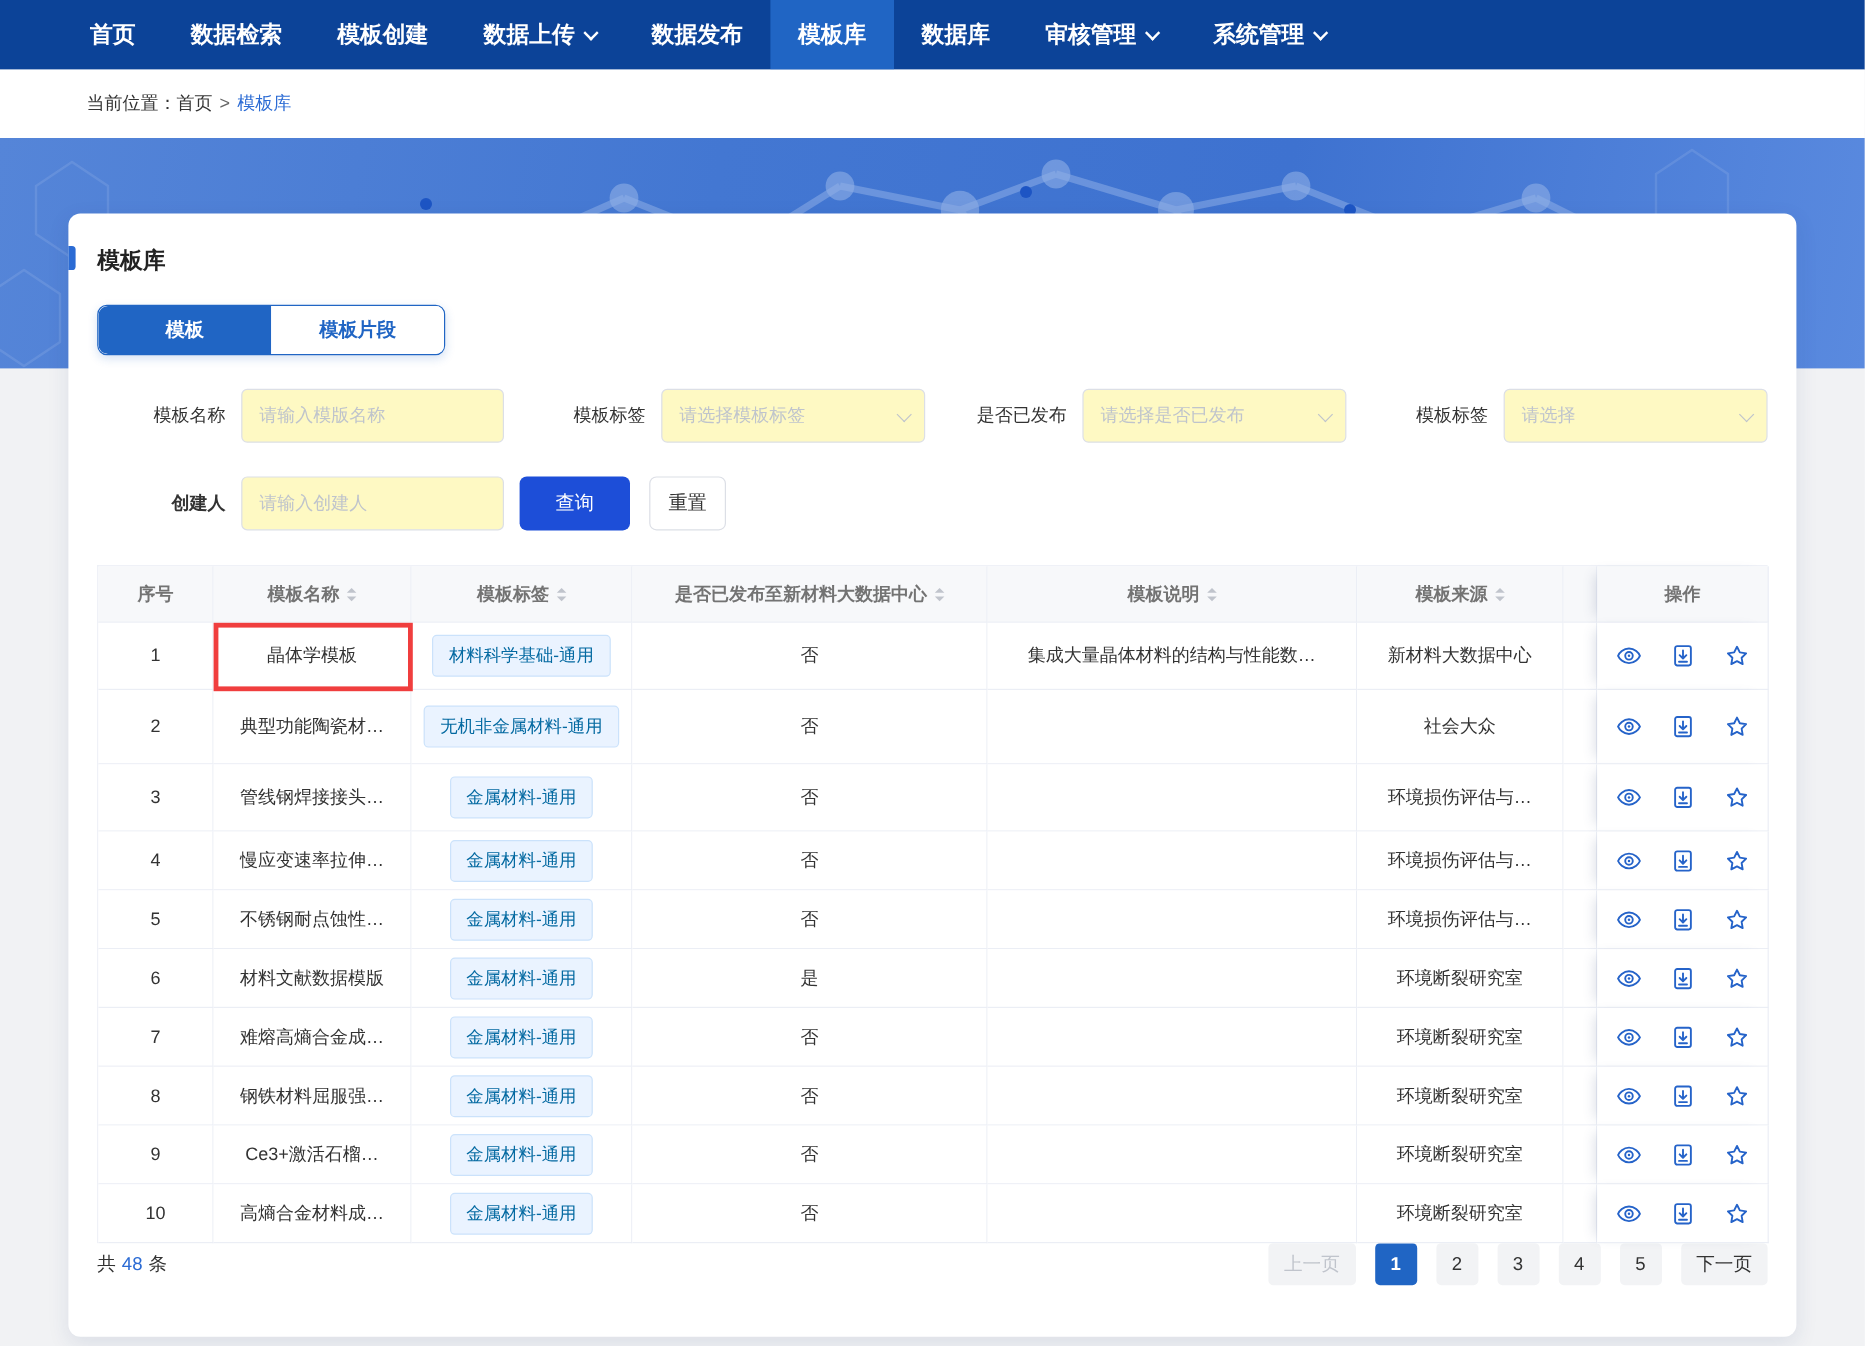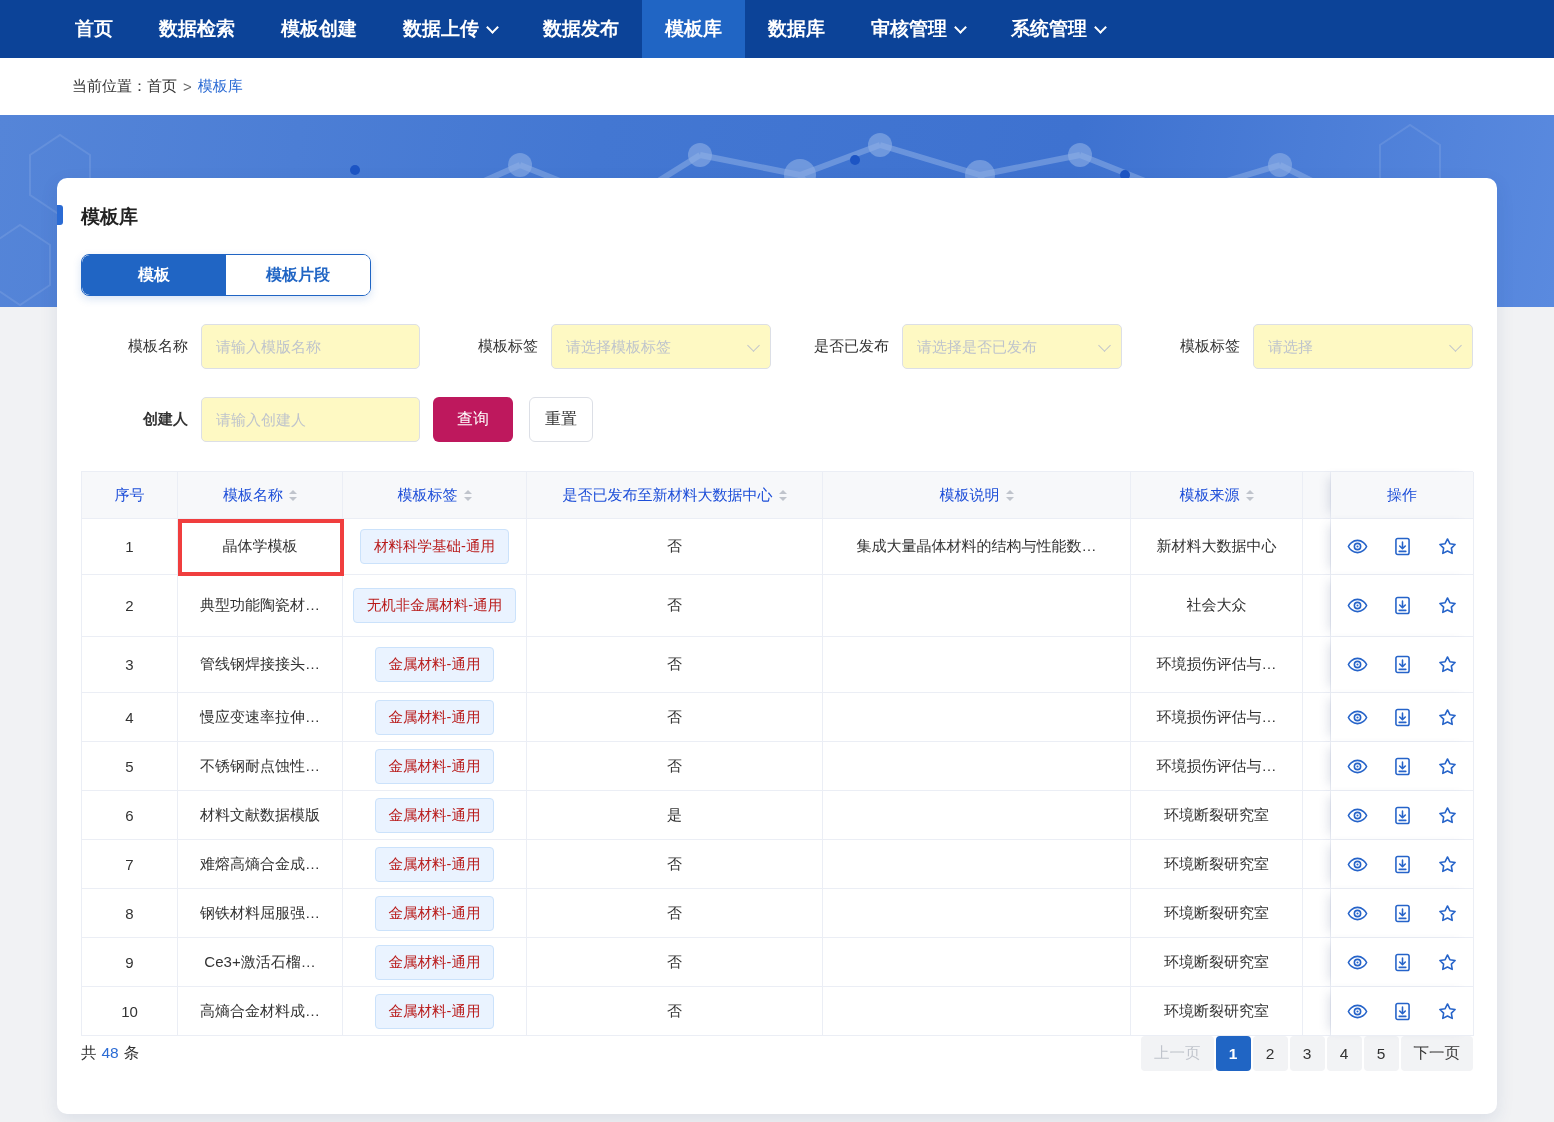--- a/index.html
+++ b/index.html
@@ -78,60 +78,60 @@
   .row2-input { width:219px; }
   .select-chev {
     position:absolute; right:13px; top:17px; width:9px; height:9px;
     border-right:1.5px solid #BFC4CC; border-bottom:1.5px solid #BFC4CC;
     transform:rotate(45deg); pointer-events:none;
   }
   .btn {
     height:45px; border-radius:6px; font-size:16px; cursor:pointer; border:none;
     font-family:inherit;
   }
-  .btn-primary { background:#be185d; color:#fff; width:80px; margin-left:13px; }
+  .btn-primary { background:#1d4ed8; color:#fff; width:92px; margin-left:13px; }
   .btn-plain { background:#fff; color:#333; width:64px; margin-left:16px; border:1px solid #DCDFE6; }
   
   .table { margin-top:29px; position:relative; border-top:1px solid #EBEEF5; border-left:1px solid #EBEEF5; font-size:15px; }
   .tr, .thead {
     display:grid;
     grid-template-columns:96px 165px 184px 296px 308px 172px 28px 143px;
   }
   .th, .td {
     border-right:1px solid #EBEEF5; border-bottom:1px solid #EBEEF5;
     display:flex; align-items:center; justify-content:center; text-align:center;
     padding:4px 8px; position:relative;
   }
-  .thead .th { background:#F7F8FA; font-weight:normal; color:#1d4ed8; height:47px; }
+  .thead .th { background:#F7F8FA; font-weight:bold; color:#737373; height:47px; }
   .tbody > div.tr > .td { min-height:49px; background:#fff; }
   .tbody > div.tr:nth-of-type(1) > .td { min-height:56px; }
   .tbody > div.tr:nth-of-type(2) > .td { min-height:62px; }
   .tbody > div.tr:nth-of-type(3) > .td { min-height:56px; }
   .col-op { box-shadow:-8px 0 10px -6px rgba(60,80,120,.18); }
   .thead .col-op { background:#F7F8FA; }
   .caret-wrap { display:inline-flex; flex-direction:column; margin-left:6px; cursor:pointer; }
   .caret { width:0; height:0; border:4.5px solid transparent; }
   .caret.up { border-bottom-color:#C0C4CC; border-top:none; margin-bottom:3px; }
   .caret.down { border-top-color:#C0C4CC; border-bottom:none; }
   .pill {
-    display:inline-block; background:#EAF3FF; border:1px solid #CBE2FB; color:#b91c1c;
+    display:inline-block; background:#EAF3FF; border:1px solid #CBE2FB; color:#0369a1;
     border-radius:4px; font-size:14.5px; padding:7px 13px; white-space:nowrap;
   }
   .desc-cell { color:#333; }
   .op-icons { display:flex; gap:24px; align-items:center; justify-content:center; width:100%; }
   .op-btn { background:none; border:none; cursor:pointer; color:#2563C9; padding:0; line-height:0; }
   .op-icon { width:21px; height:21px; stroke:currentColor; }
   .red-box {
     position:absolute; left:96px; top:47px; width:166px; height:57px;
     border:4px solid #F03E3E; pointer-events:none; z-index:3;
   }
   
   .pager-row { display:flex; align-items:center; justify-content:space-between; font-size:15.5px; }
   .total-count { color:#2B6BD4; margin:0 5px; }
-  .pager { display:flex; align-items:center; gap:2px; }
+  .pager { display:flex; align-items:center; gap:16px; }
   .page-btn {
     min-width:35px; height:35px; background:#F2F3F5; border:none; border-radius:4px;
     font-size:15.5px; color:#333; cursor:pointer; padding:0 6px; font-family:inherit;
   }
   .page-btn.prev { color:#C0C4CC; padding:0 13px; cursor:not-allowed; }
   .page-btn.next { padding:0 13px; }
   .page-btn.active { background:#2065C4; color:#fff; font-weight:bold; }
   .hidden-defs { position:absolute; width:0; height:0; overflow:hidden; }
 </style>
 </head>

